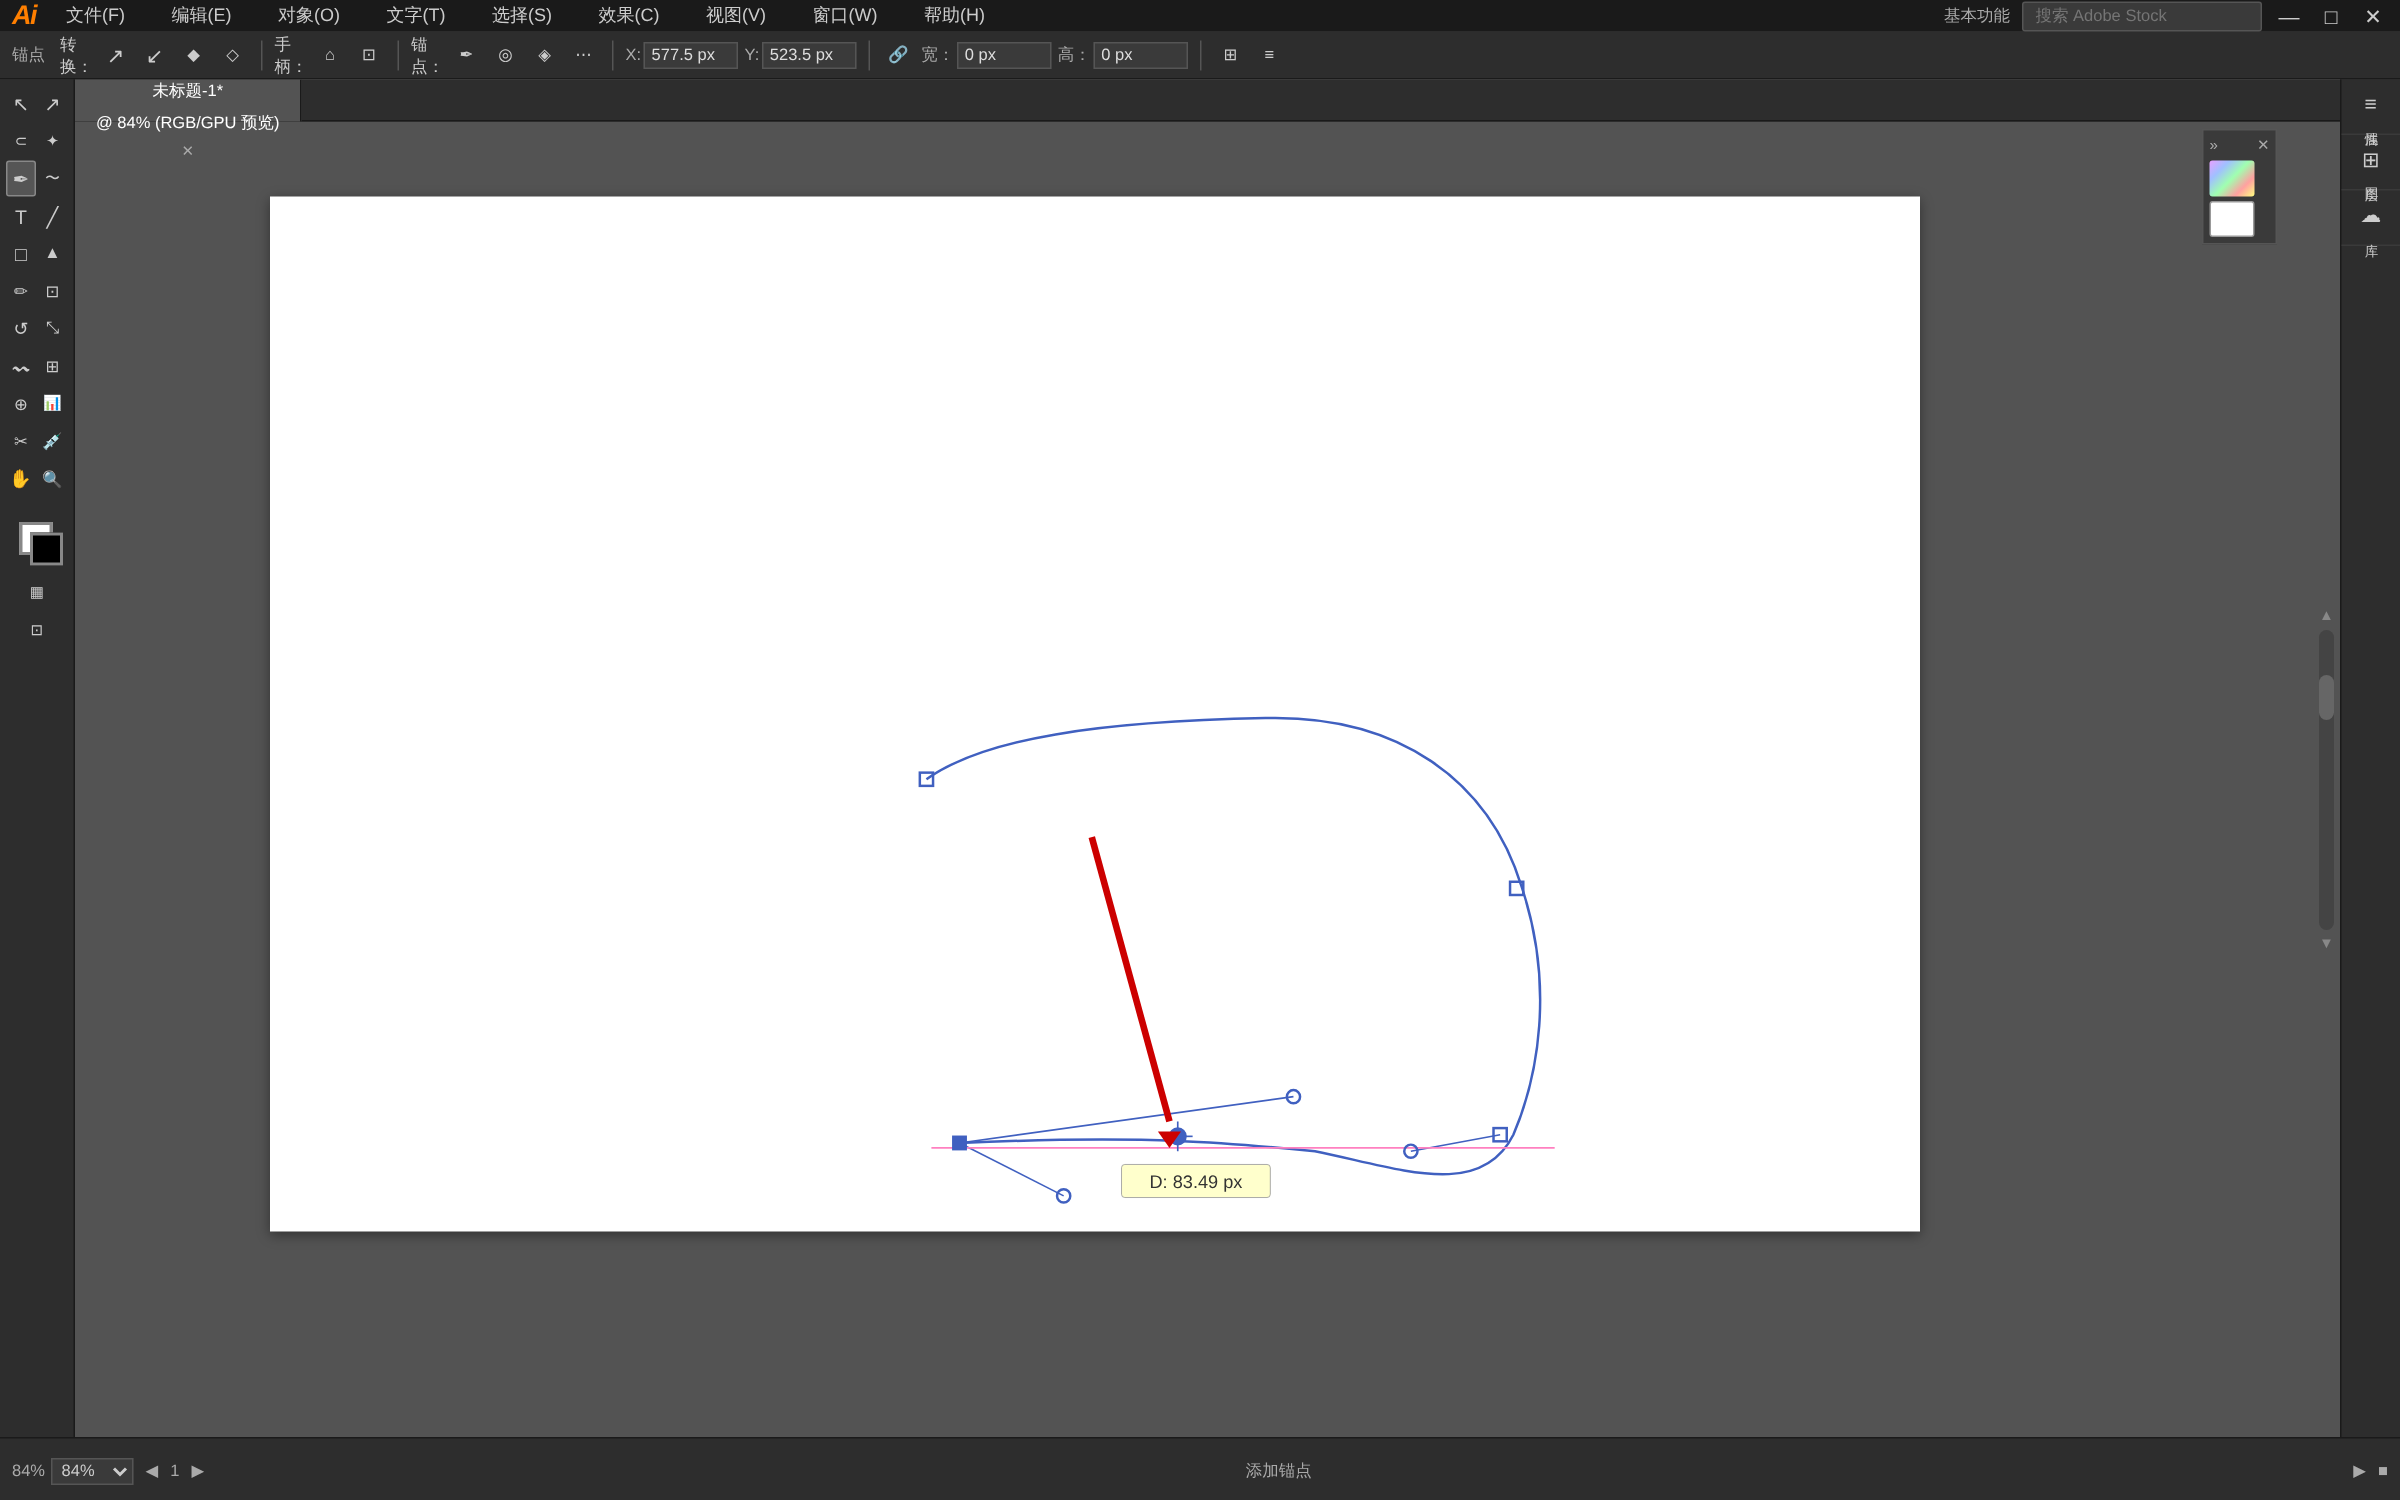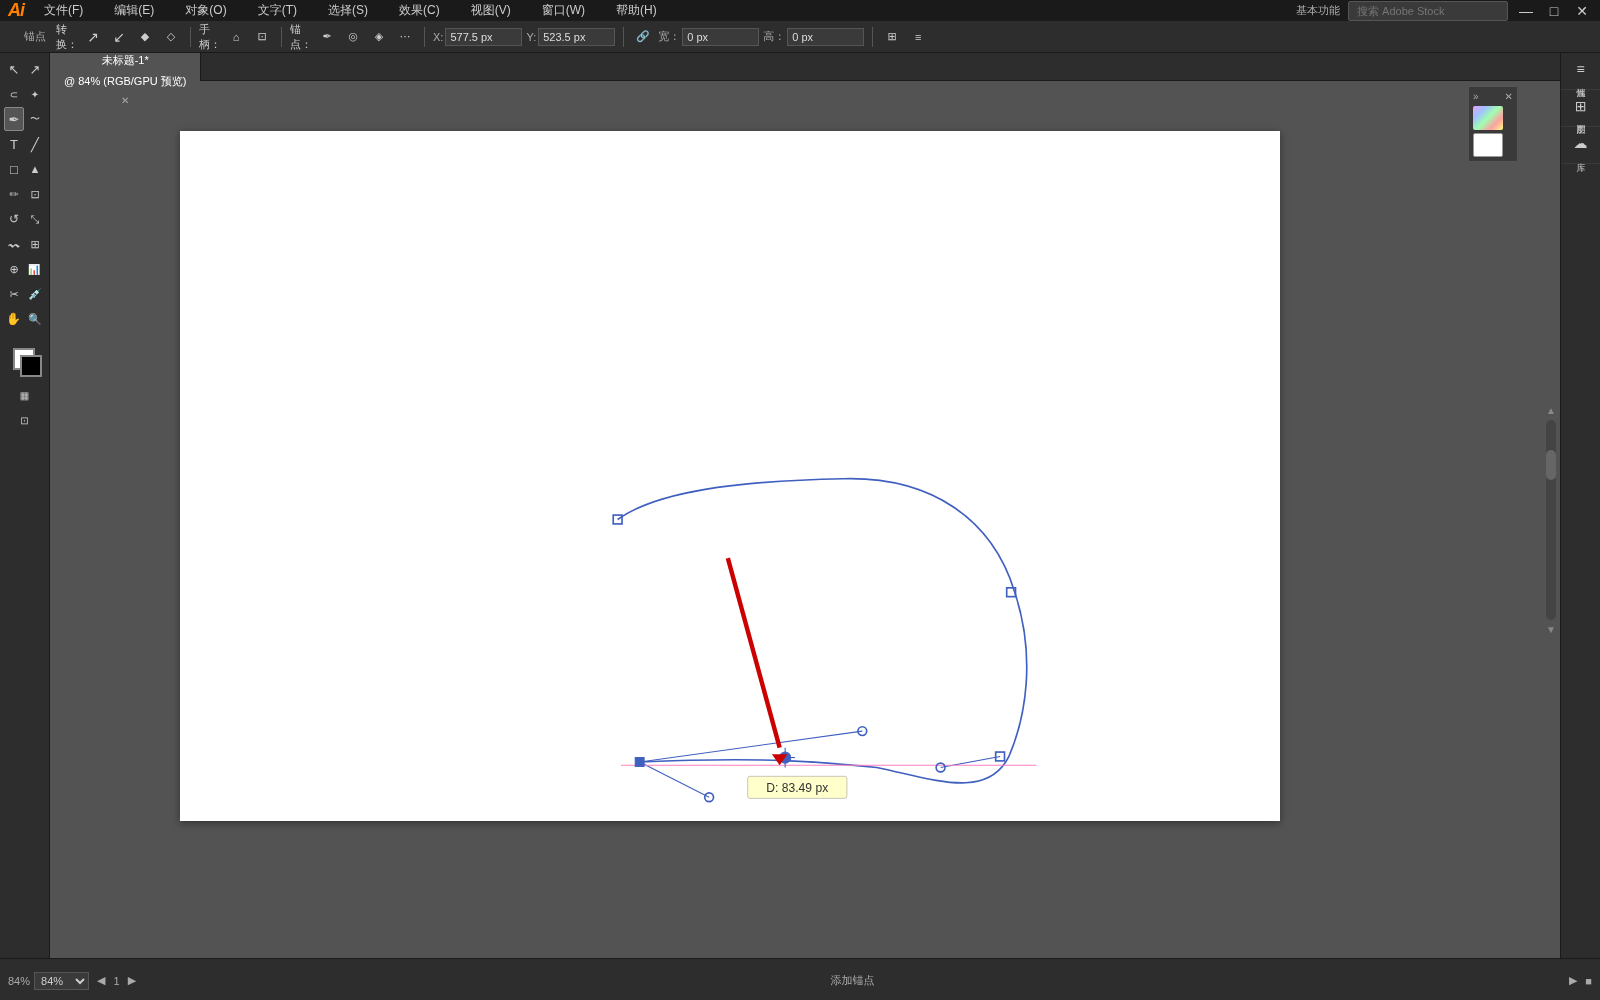--- a/index.html
+++ b/index.html
@@ -52,38 +52,38 @@
       display: flex; align-items: center; justify-content: center;
       cursor: pointer; color: #ccc; font-size: 14px;
     }
 
     
     #toolbar {
       height: 32px;
       background: #2d2d2d;
       display: flex;
       align-items: center;
-      padding: 0 24px;
+      padding: 0 8px;
       gap: 4px;
       border-bottom: 1px solid #1a1a1a;
     }
     #toolbar .tb-btn {
       width: 22px; height: 22px;
       display: flex; align-items: center; justify-content: center;
       cursor: pointer; border: 1px solid transparent; border-radius: 2px;
       font-size: 11px; color: #ccc;
     }
     #toolbar .separator { width: 1px; height: 20px; background: #555; margin: 0 4px; }
     #toolbar .tb-field {
       display: flex; align-items: center; gap: 2px;
     }
     #toolbar .tb-field label { color: #aaa; font-size: 11px; }
     #toolbar .tb-input {
       background: #3a3a3a; border: 1px solid #555; color: #ddd;
-      padding: 2px 4px; width: 77px; font-size: 11px;
+      padding: 2px 4px; width: 63px; font-size: 11px;
     }
 
     
     #main {
       display: flex;
       height: calc(1000px - 35px - 32px - 28px);
     }
 
     
     #toolbox {

